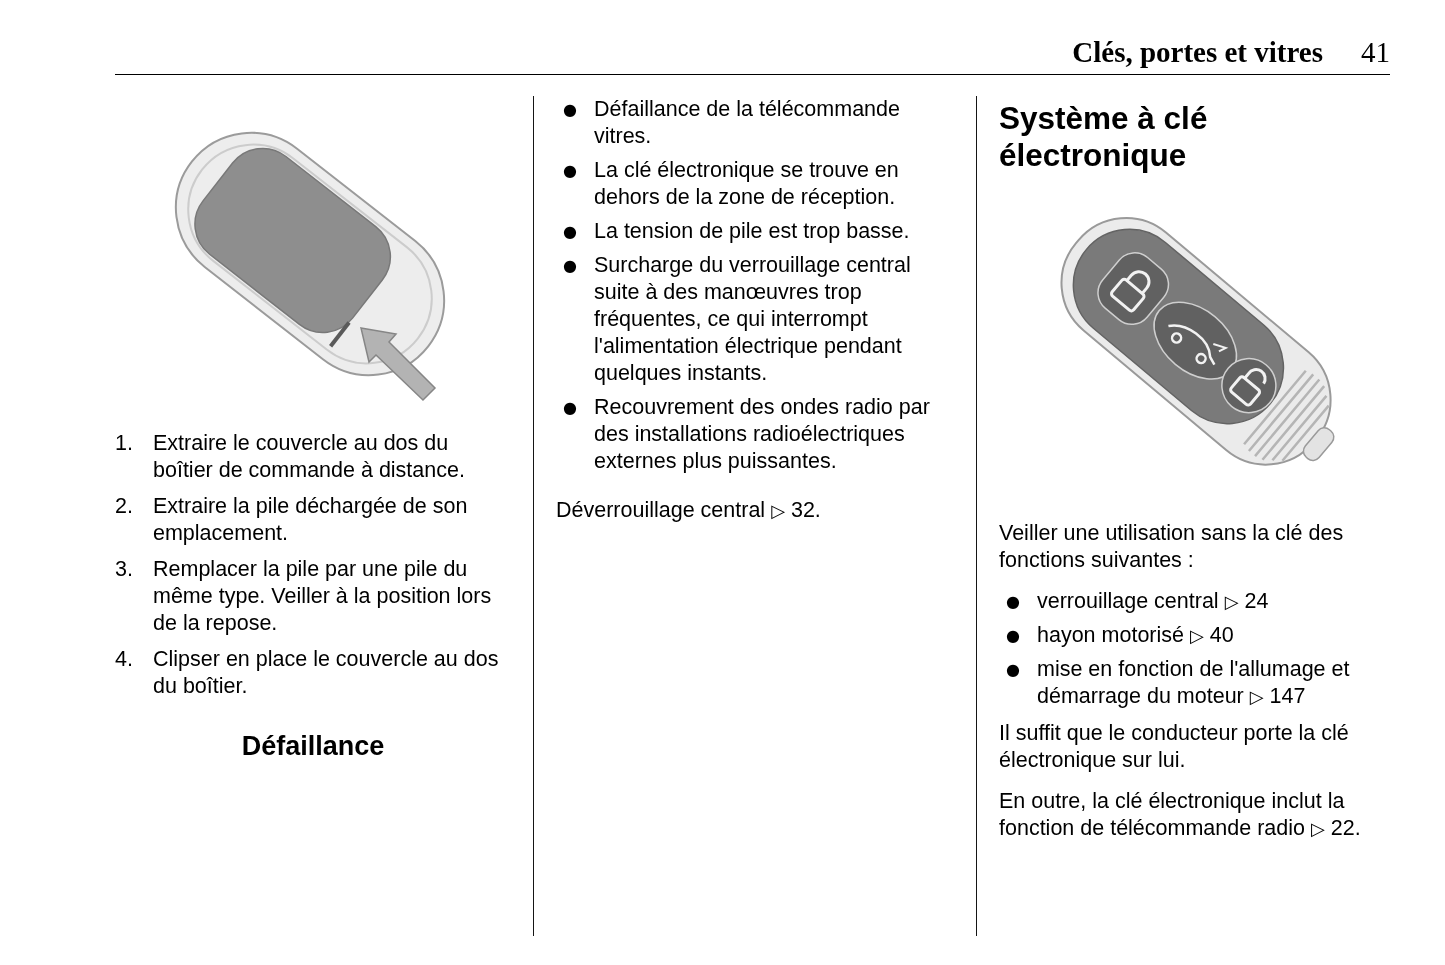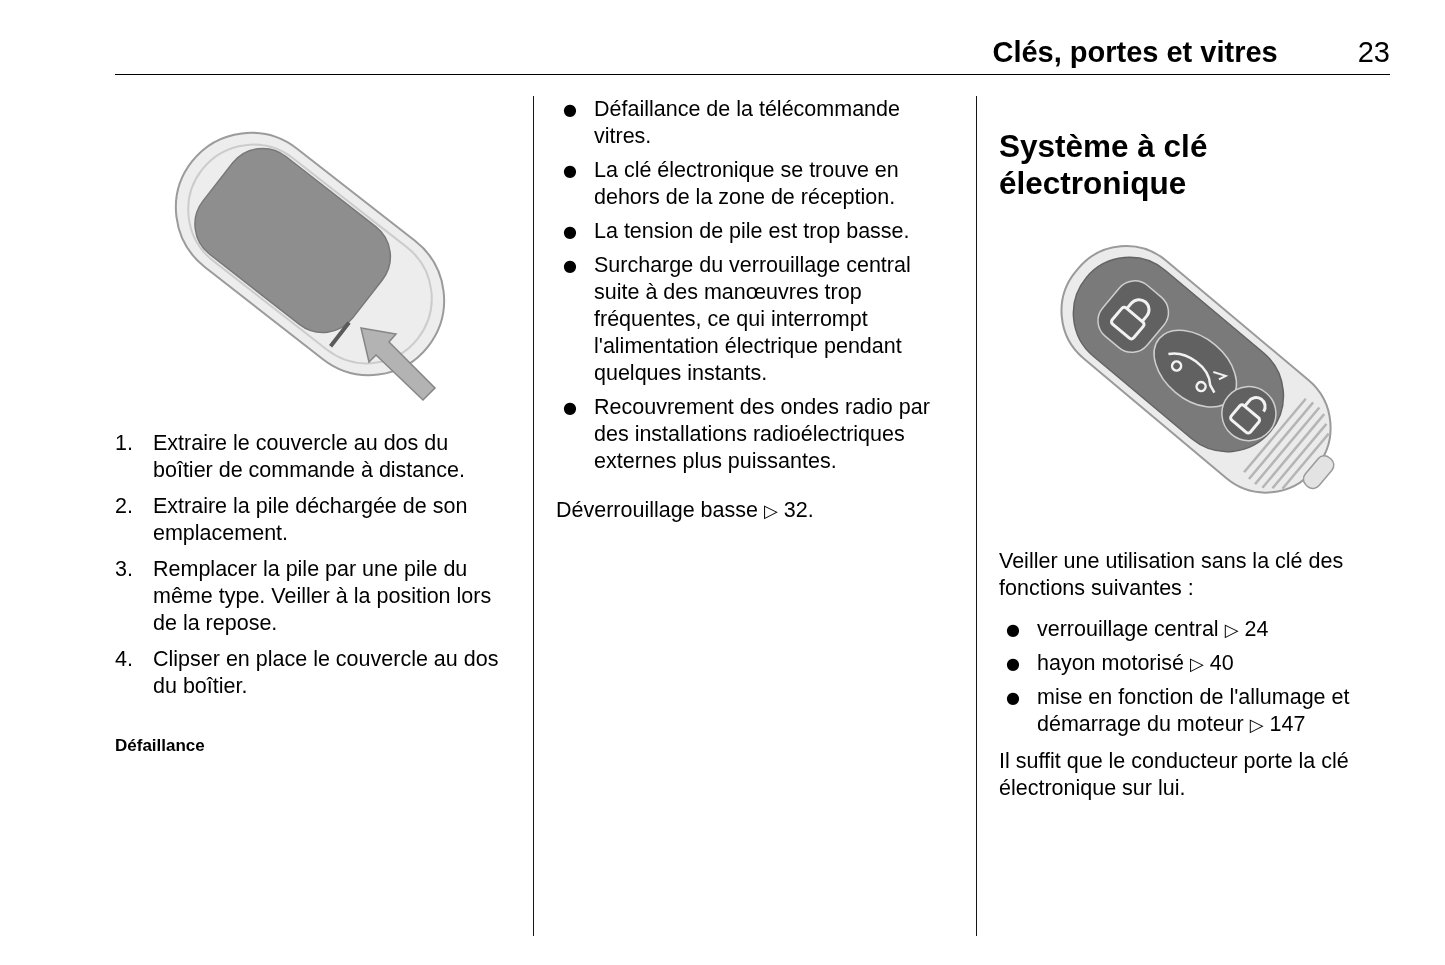--- a/index.html
+++ b/index.html
@@ -4,65 +4,65 @@
 <style>
   * { box-sizing: border-box; }
   html,body { margin:0; padding:0; background:#ffffff; }
   .page {
     position:relative; width:1445px; height:965px; background:#fff;
     font-family:"Liberation Sans","DejaVu Sans",sans-serif; color:#000;
     overflow:hidden;
   }
   .header {
     position:absolute; top:36px; left:115px; width:1275px;
-    display:flex; justify-content:flex-end; align-items:baseline; gap:80px;
+    display:flex; justify-content:flex-end; align-items:baseline; gap:38px;font-family:Liberation Serif, serif;
   }
   .chapter { font-size:29px; font-weight:700; }
   .pagenum { font-size:29px; font-weight:400; }
   .hrule { position:absolute; top:74px; left:115px; width:1275px; height:1px; background:#000; }
 
   .columns { position:absolute; top:96px; left:115px; width:1275px; height:840px; display:flex; }
   .col { height:100%; }
   .col1 { width:396px; }
   .col2 { width:398px; }
-  .col3 { flex:1;margin-top:28px; }
+  .col3 { flex:1; }
   .vdiv { width:1px; background:#151515; margin:0 22px; }
 
   p, li { font-size:21.5px; line-height:27px; margin:0; }
 
   figure { margin:0; }
   .fig1 { width:396px; height:318px; margin-bottom:16px; }
   .fig2 { width:100%; height:308px; margin:14px 0 24px; }
   .fig1 svg, .fig2 svg { display:block; width:100%; height:100%; }
 
   ol.steps { list-style:none; margin:0; padding:0; }
   ol.steps li { display:flex; margin-bottom:9px; }
   .stepnum { flex:0 0 38px; }
 
-  h2.defaillance { font-size:17px; font-weight:700; margin:30px 0 17px; line-height:32px; }
+  h2.defaillance { font-size:27px; font-weight:700; margin:30px 0 17px; line-height:32px;text-align:center; }
 
   ul.bullets { list-style:none; margin:0; padding:0; }
   ul.bullets li { display:flex; margin-bottom:7px; }
   .bullet { flex:0 0 38px; padding-left:7px; font-size:16px; line-height:27px; font-family:"DejaVu Sans",sans-serif; }
 
   .refline { margin-top:22px; }
   .refsym { font-size:18px; font-family:"DejaVu Sans",sans-serif; }
 
   h1.syskey { font-size:31.5px; font-weight:700; margin:4px 0 0; line-height:37px; }
   .col3 p { margin-bottom:14px; }
   .col3 ul.bullets { margin:2px 0 10px; }
 </style>
 </head>
 <body>
 
 <div class="page">
 
   <div class="header">
     <span class="chapter">Clés, portes et vitres</span>
-    <span class="pagenum">23</span>
+    <span class="pagenum">41</span>
   </div>
   <div class="hrule"></div>
 
   <div class="columns">
 
     <section class="col col1">
       <figure class="fig1">
         <svg viewBox="0 0 396 318">
           <g transform="rotate(38 195 158)">
             <rect x="45" y="83" width="300" height="150" rx="75" fill="#ededed" stroke="#9b9b9b" stroke-width="2"></rect>
@@ -115,21 +115,21 @@
         <li>
           <span class="bullet">●</span>
           <span>Surcharge du verrouillage central suite à des manœuvres trop fréquentes, ce qui interrompt l'alimentation électrique pendant quelques instants.</span>
         </li>
         <li>
           <span class="bullet">●</span>
           <span>Recouvrement des ondes radio par des installations radioélectriques externes plus puissantes.</span>
         </li>
       </ul>
       <p class="refline">
-        <span>Déverrouillage basse</span>
+        <span>Déverrouillage central</span>
         <span class="refsym">▷</span>
         <span>32.</span>
       </p>
     </section>
 
     <div class="vdiv"></div>
 
     <section class="col col3">
       <h1 class="syskey">Système à clé électronique</h1>
 
@@ -178,16 +178,21 @@
           <span class="bullet">●</span>
           <span><span>hayon motorisé</span> <span class="refsym">▷</span> <span>40</span></span>
         </li>
         <li>
           <span class="bullet">●</span>
           <span><span>mise en fonction de l'allumage et démarrage du moteur</span> <span class="refsym">▷</span> <span>147</span></span>
         </li>
       </ul>
 
       <p>Il suffit que le conducteur porte la clé électronique sur lui.</p>
+      <p>
+        <span>En outre, la clé électronique inclut la fonction de télécommande radio</span>
+        <span class="refsym">▷</span>
+        <span>22.</span>
+      </p>
     </section>
 
   </div>
 </div>
 
 </body></html>

